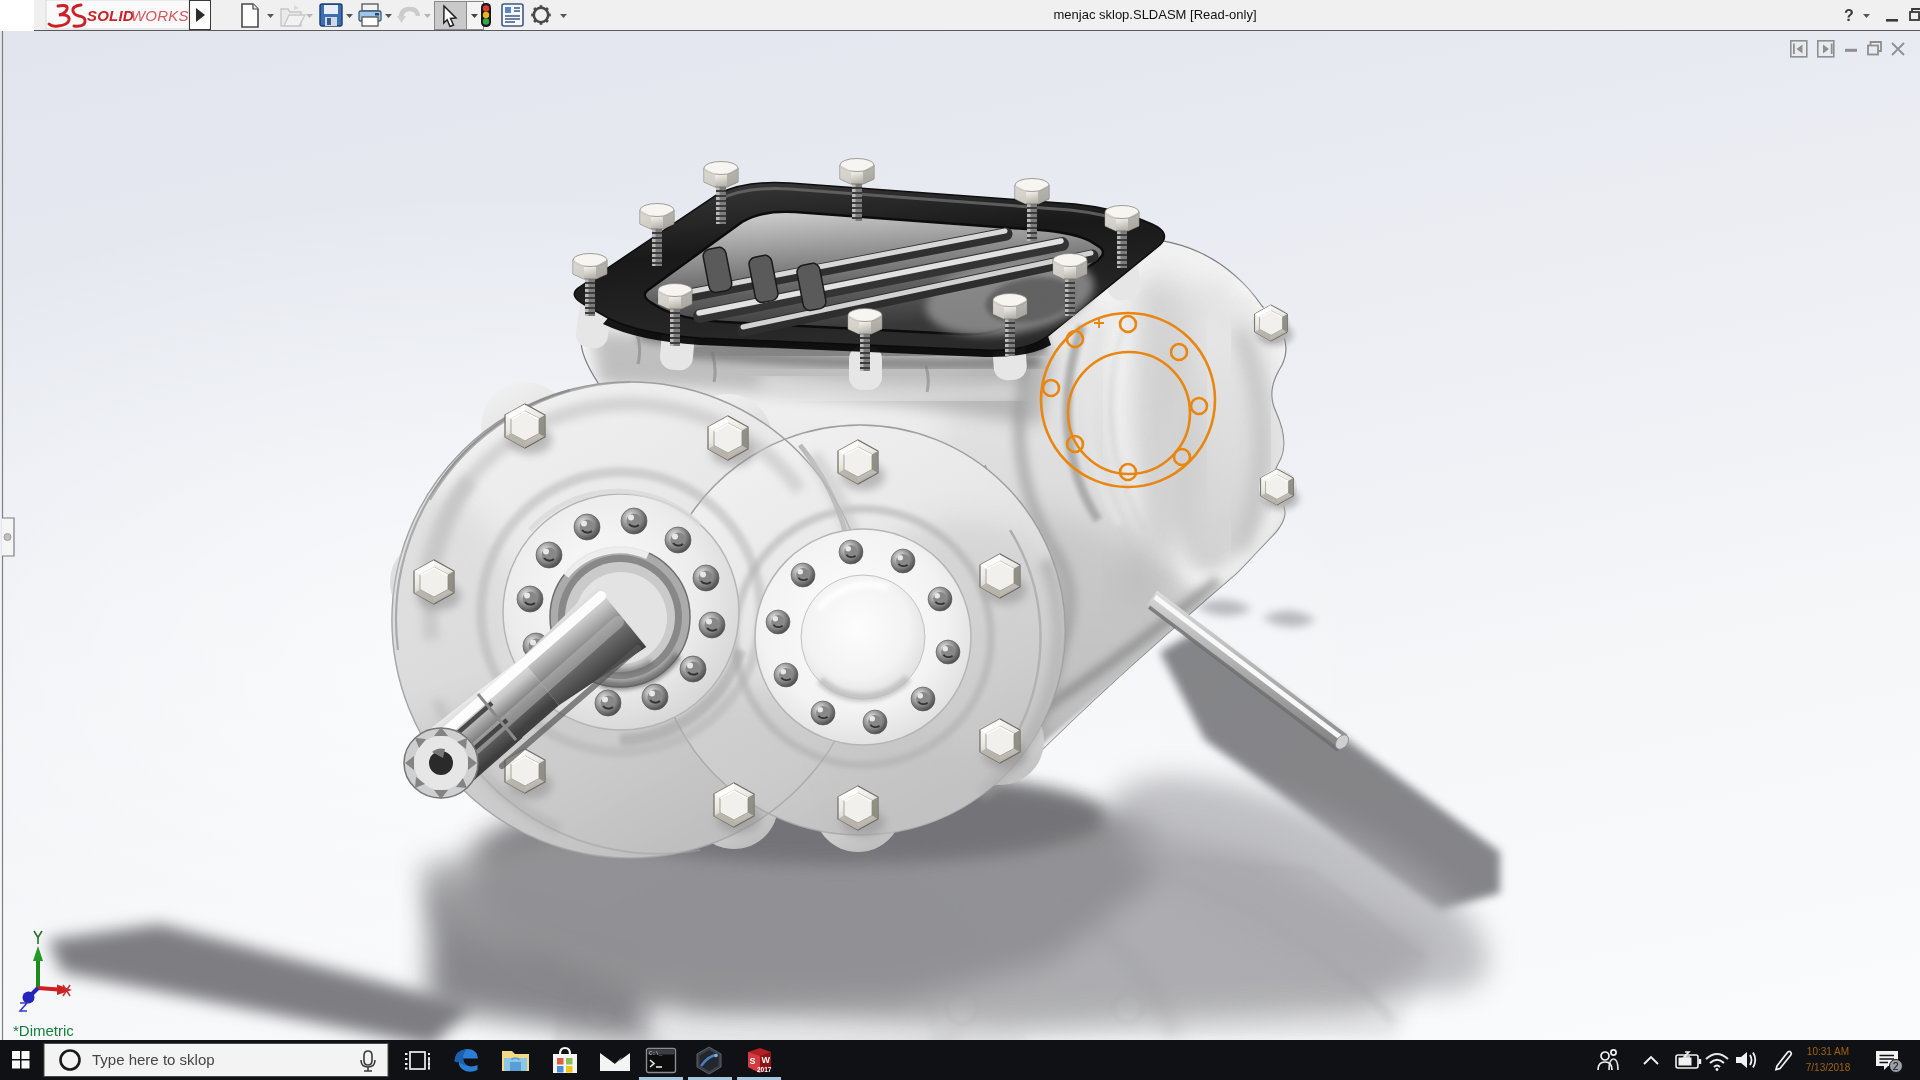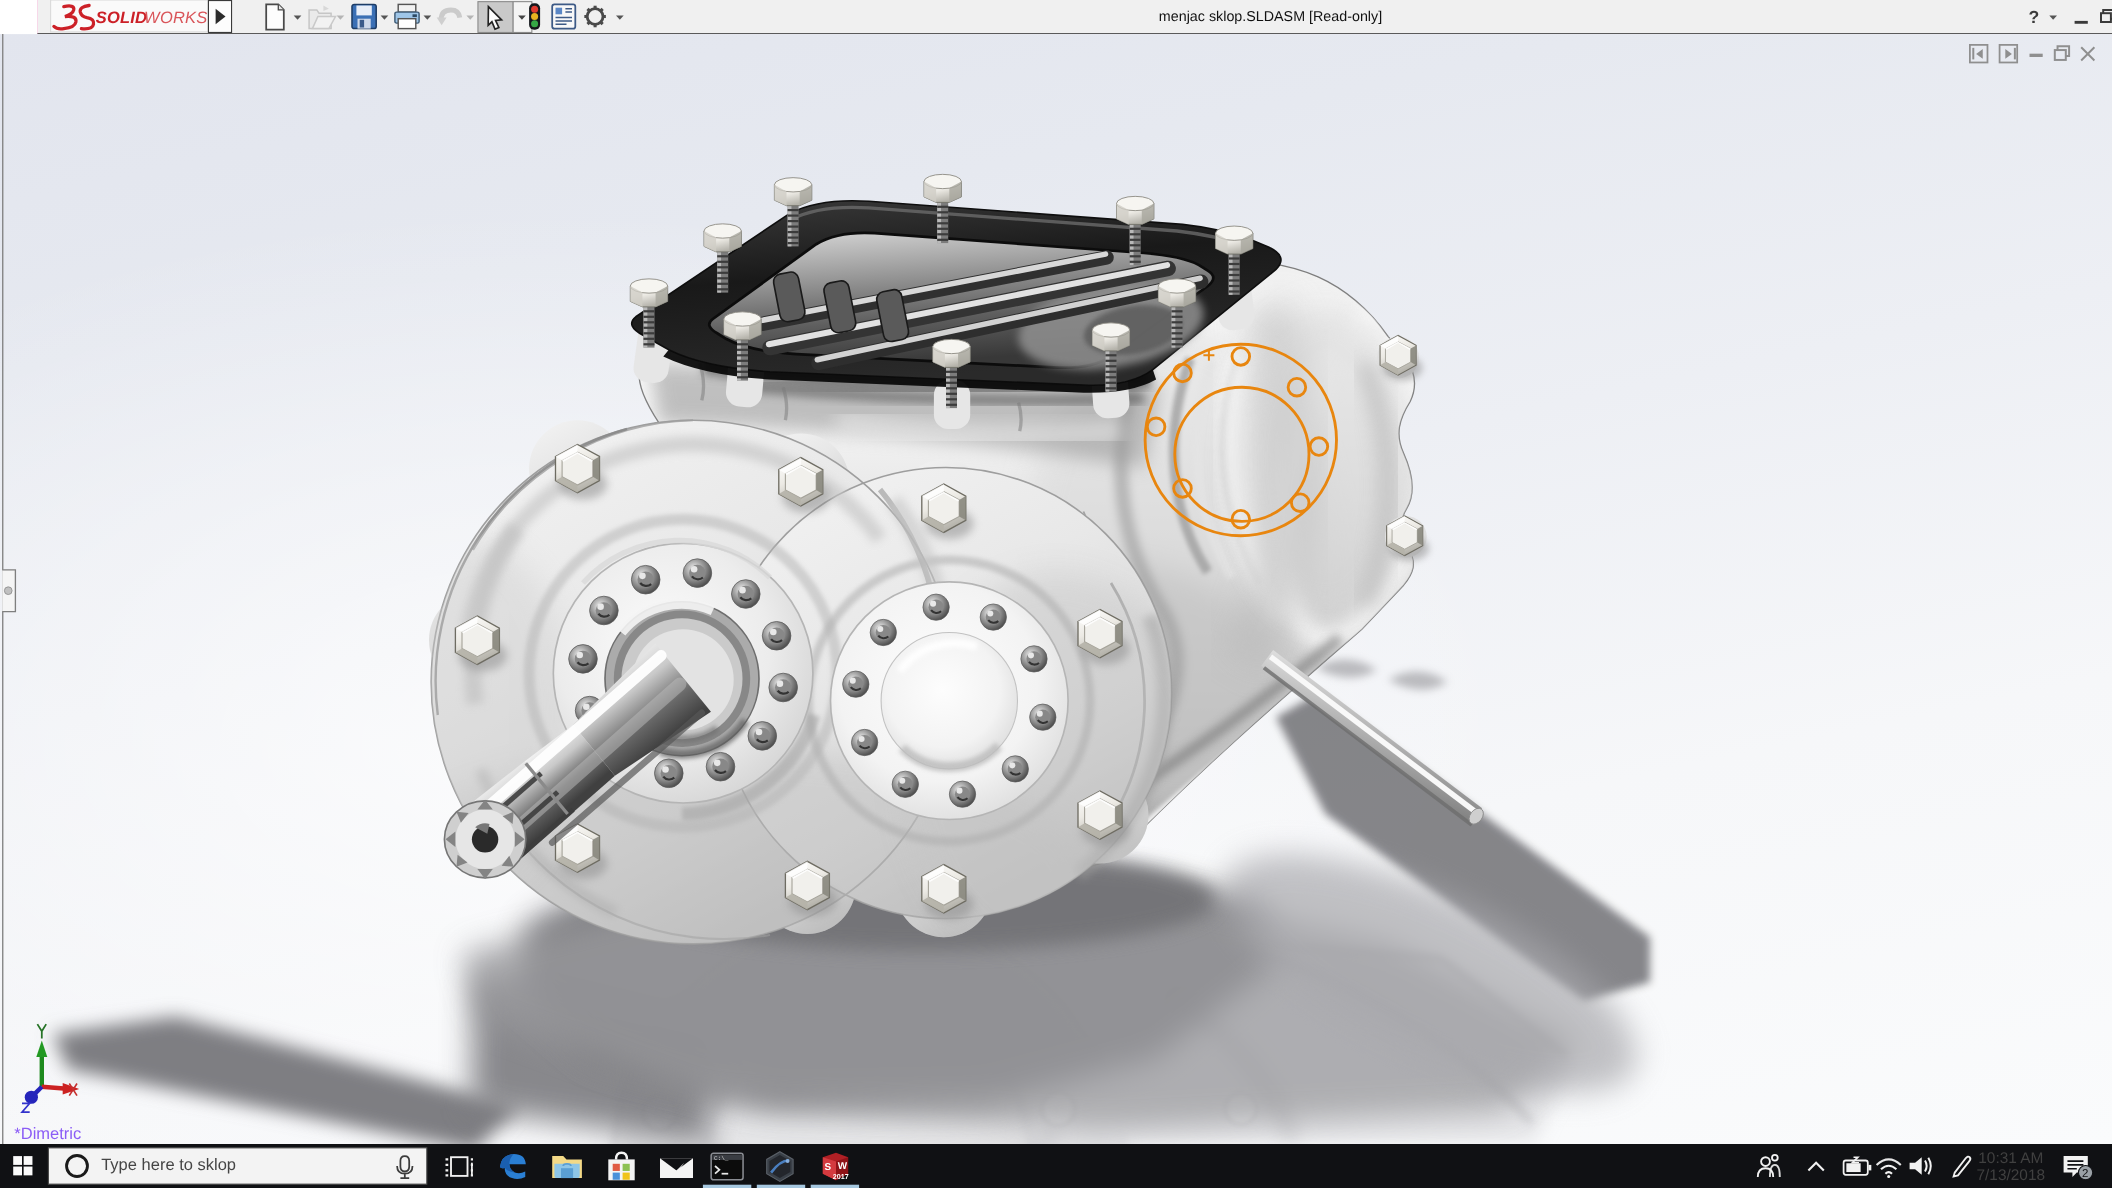--- a/index.html
+++ b/index.html
@@ -5,22 +5,22 @@
 html,body{margin:0;padding:0;width:1920px;height:1080px;overflow:hidden;font-family:"Liberation Sans",sans-serif;}
 #titlebar{position:absolute;left:0;top:0;width:1920px;height:30px;background:#f9a8d4;border-bottom:1px solid #5a5a5a;margin-left:34px;}
 #title{position:absolute;left:960px;top:0;width:420px;height:30px;line-height:30px;font-size:13px;color:#111;text-align:center;transform:translateX(-15px);}
 #viewport{position:absolute;left:0;top:31px;width:1920px;height:1009px;
 background:
 radial-gradient(1250px 680px at 26% 64%, rgba(255,255,255,0.75), rgba(255,255,255,0) 72%),
 linear-gradient(168deg, #e2e5ee 0%, #e6e9f0 22%, #edeff4 45%, #f6f7f9 70%, #fafbfc 100%);}
 #vsvg{position:absolute;left:0;top:0;}
 #taskbar{position:absolute;left:0;top:1040px;width:1920px;height:40px;background:#0d0f12;}
 #searchtext{position:absolute;left:92px;top:1051px;font-size:15px;color:#454545;}
-#dimetric{position:absolute;left:13px;top:1022px;font-size:15px;color:#8b5cf6;letter-spacing:0px;}
-#traytime{position:absolute;right:52px;top:1044px;width:80px;text-align:center;color:#404040;font-size:14px;line-height:16px;}
+#dimetric{position:absolute;left:13px;top:1022px;font-size:15px;color:#15803d;letter-spacing:0px;}
+#traytime{position:absolute;right:52px;top:1044px;width:80px;text-align:center;color:#a16207;font-size:10px;line-height:16px;}
 </style>
 </head>
 <body>
 <div id="titlebar">
 <svg width="1920" height="30" viewBox="0 0 1920 30">
 <rect x="0" y="0" width="1920" height="30" fill="#f0f0f0"></rect>
 <rect x="12" y="0" width="143" height="29" fill="#fafafa" stroke="#dadada" stroke-width="1"></rect>
 
 <g fill="none" stroke="#cc2027" stroke-width="3" stroke-linecap="round">
 <path d="M 24 6 Q 34 4 33 9 Q 32 13 25 15 Q 36 14 35 20 Q 34 25 24 26 Q 18 27 15 24"></path>

